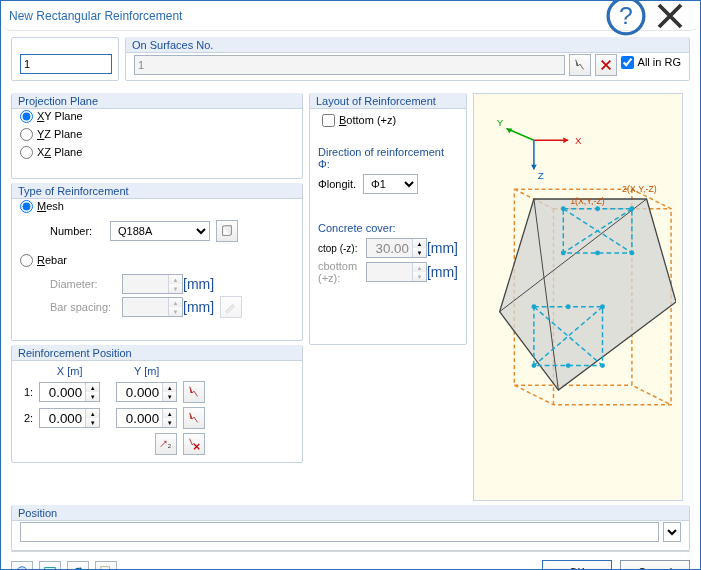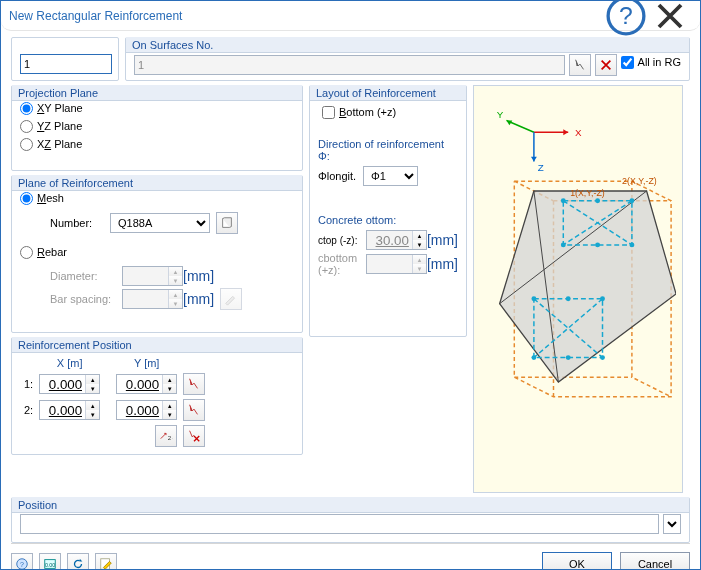--- a/index.html
+++ b/index.html
@@ -73,21 +73,21 @@
     padding:0;
   }
   .iconbtn svg { width:14px;height:14px;}
   .spinbox {
     display:flex; height:20px;
     border:1px solid #a8b4c4;
     background:#fff;
     align-items:stretch;
   }
   .spinbox input {
-    border:none; width:45px; text-align:right; padding:0 3px; height:18px;text-decoration:underline;
+    border:none; width:45px; text-align:right; padding:0 3px; height:18px;
   }
   .spinbox input[disabled]{background:#f4f4f4;color:#888;}
   .spinbox .spbtns { display:flex;flex-direction:column;width:14px;border-left:1px solid #cfd6e1;}
   .spinbox .sp { flex:1; font-size:6px; line-height:8px; text-align:center; background:linear-gradient(#fdfdfd,#eee);border:none;padding:0;}
   .unit { color:#1a4e9a; font-size:14px;}
   .sublegend { color:#1a4e9a; margin:4px 0; }
   .footer {
     display:flex; align-items:center;
     padding-top:8px; margin-top:auto;
     border-top: 1px solid #d6d6d6;
@@ -156,41 +156,41 @@
             </svg>
         </button>
         <label class="check">
           <input type="checkbox" checked="" style="">
           <span class="lbl">All in RG</span>
         </label>
       </div>
     </div>
   </div>
 
-  <div class="columns" style="margin-top:4px">
+  <div class="columns" style="margin-top:12px">
 
     <div class="leftcol">
       <div class="group" style="height:86px">
         <div class="legend">Projection Plane</div>
         <label class="radio">
             <input type="radio" name="pp" checked="" style="">
             <span class="lbl"><u>X</u>Y Plane</span>
           </label>
         <label class="radio">
             <input type="radio" name="pp" style="">
             <span class="lbl"><u>Y</u>Z Plane</span>
           </label>
         <label class="radio">
             <input type="radio" name="pp" style="">
             <span class="lbl">X<u>Z</u> Plane</span>
           </label>
       </div>
 
       <div class="group" style="height:158px">
-        <div class="legend">Plane of Reinforcement</div>
+        <div class="legend">Type of Reinforcement</div>
         <label class="radio">
             <input type="radio" name="tr" checked="" style="">
             <span class="lbl"><u>M</u>esh</span>
           </label>
         <div class="field-row" style="padding-left:30px">
           <span class="lbl" style="width:60px">Number:</span>
           <select style="width:100px"><option>Q188A</option></select>
           <button class="iconbtn" style="margin-left:6px">
             <svg viewBox="0 0 16 16">
                 <path d="M3 3h8v10H3z" fill="#fff" stroke="#777"></path>
@@ -329,21 +329,21 @@
             <input type="checkbox" style="">
             <span class="lbl"><u>B</u>ottom (+z)</span>
           </label>
 
         <div class="sublegend" style="margin-top:14px">Direction of reinforcement Φ:</div>
         <div class="field-row">
           <span class="lbl" style="width:45px">Φlongit.</span>
           <select style="width:55px"><option>Φ1</option></select>
         </div>
 
-        <div class="sublegend" style="margin-top:28px">Concrete ottom:</div>
+        <div class="sublegend" style="margin-top:28px">Concrete cover:</div>
         <div class="field-row">
           <span class="lbl" style="width:52px;font-size:10px">ctop (-z):</span>
           <div class="spinbox">
               <input disabled="" style="background: rgb(244, 244, 244);" value="30.00">
               <div class="spbtns">
                 <button class="sp">▲</button>
                 <button class="sp">▼</button>
               </div>
             </div>
           <span class="unit">[mm]</span>

